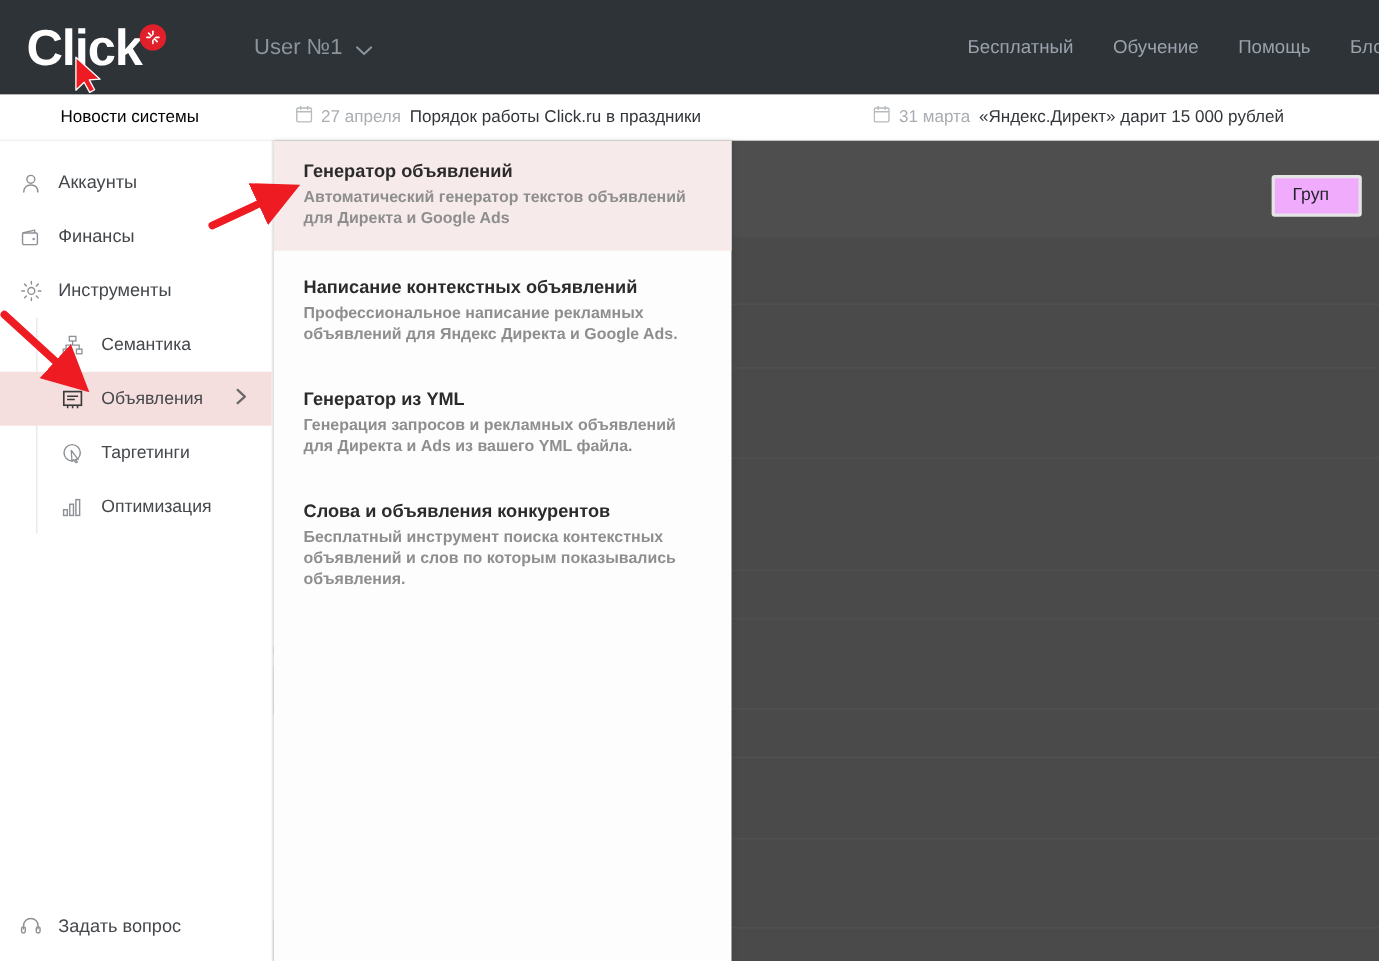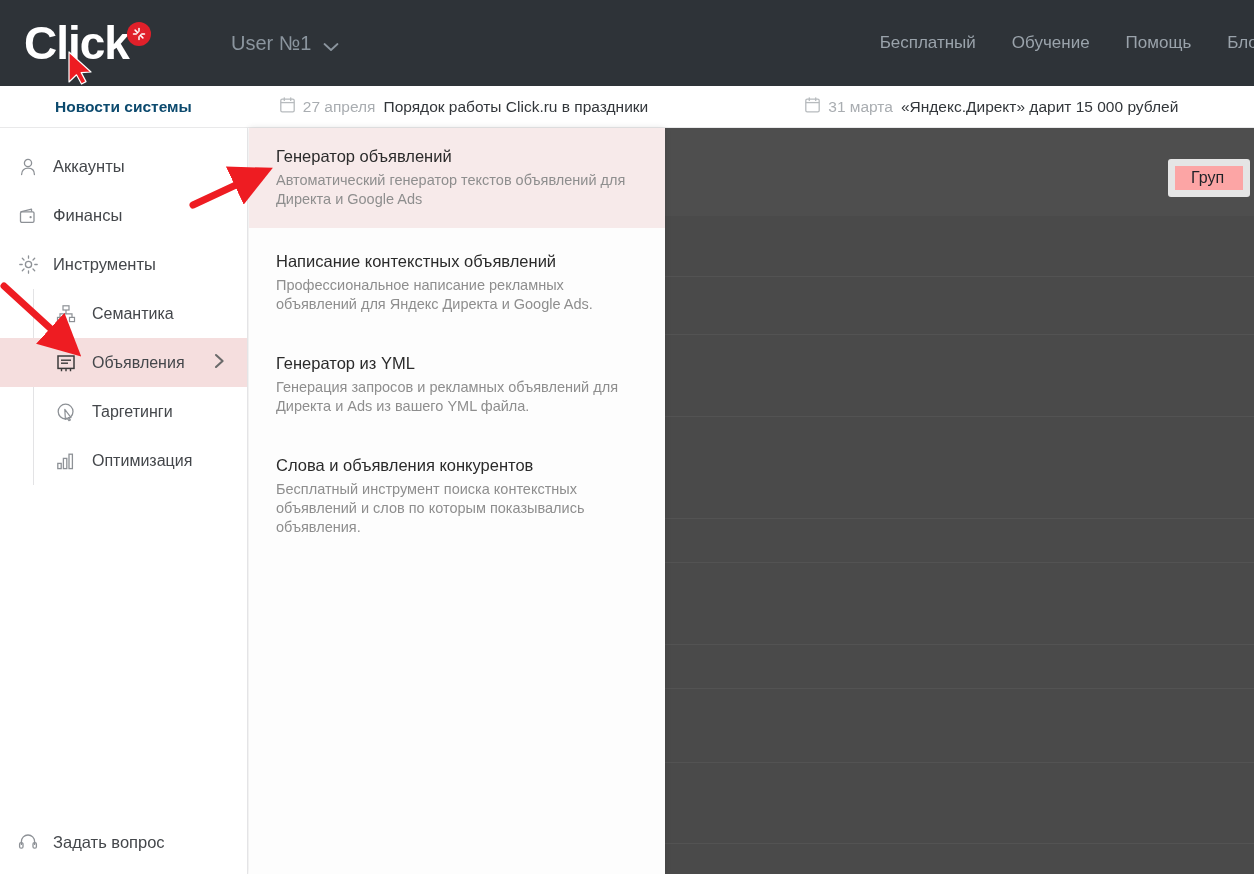--- a/index.html
+++ b/index.html
@@ -37,21 +37,21 @@
   .topnav { margin-left: auto; display: flex; align-items: center; gap: 36px; padding-right: 0px; }
   .topnav a { font-size: 17px; color: #9aa3ab; text-decoration: none; white-space: nowrap; }
   .topnav a:last-child { margin-right: -10px; }
 
   
   .newsbar {
     position: absolute; left: 0; top: 86px; width: 1254px; height: 42px;
     background: #ffffff; border-bottom: 1px solid #e9e9ea;
     display: flex; align-items: center; font-size: 15.5px;
   }
-  .news-label { margin-left: 55px; color: #0c4a6e; font-weight: bold; }
+  .news-label { margin-left: 55px; color: #000000; }
   .news-item { display: flex; align-items: center; gap: 8px; }
   .news-item.a { margin-left: 88px; }
   .news-item.b { margin-left: 157px; }
   .news-date { color: #a9adb1; }
   .news-title { color: #32363a; }
   .cal-icon { display: block; }
 
   
   .sidebar {
     position: absolute; left: 0; top: 128px; width: 248px; height: 746px;
@@ -92,22 +92,22 @@
   
   .content-dim {
     position: absolute; left: 249px; top: 128px; width: 1005px; height: 746px;
     background: #4a4a4a; overflow: hidden;
   }
   .ghost-topbar {
     position: absolute; left: 0; top: 0; width: 100%; height: 88px;
     background: #4e4e4e;
   }
   .ghost-btn {
-    position: absolute; right: 4px; top: 31px; width: 82px; height: 38px;
-    border: 7px solid #e5e5e5; background: #fca5a5; border-radius: 3px;
+    position: absolute; right: 16px; top: 31px; width: 82px; height: 38px;
+    border: 3px solid #e5e5e5; background: #f0abfc; border-radius: 3px;
     display: flex; align-items: center; padding-left: 16px;
     color: #1e2227; font-size: 16px; overflow: hidden; white-space: nowrap;
   }
   .ghost-tabs {
     position: absolute; left: 0; top: 100px; width: 100%; height: 36px;
     display: flex; align-items: center; gap: 23px; padding-left: 3px;
     font-size: 16.5px; color: #252a30;
   }
   .ghost-tabs span { border-bottom: 1px dotted #252a30; padding-bottom: 2px; }
   .ghost-tabs span.nodot { border-bottom: none; }
@@ -118,21 +118,21 @@
   .ghost-faint {
     position: absolute; font-size: 19px; font-weight: bold; color: #4f4f4f;
     white-space: nowrap;
   }
 
   
   .flyout {
     position: absolute; left: 249px; top: 128px; width: 416px; height: 746px;
     background: #fdfdfd; box-shadow: 0 0 6px rgba(0,0,0,0.12);
   }
-  .fly-item { padding: 14px 30px 16px 27px; cursor: pointer; }
+  .fly-item { padding: 14px 30px 16px 27px; cursor: pointer; font-weight: bold; }
   .fly-item.first { background: #f7eaea; padding-top: 17px; padding-bottom: 19px; }
   .fly-title { font-size: 16.5px; color: #2b2b2b; line-height: 22px; }
   .fly-desc { font-size: 14.5px; color: #8e8e8e; line-height: 19px; margin-top: 4px; max-width: 360px; }
   .fly-gap { height: 8px; }
 
   
   .annot { position: absolute; left: 0; top: 0; width: 1254px; height: 874px; pointer-events: none; }
 </style>
 </head>
 <body>

